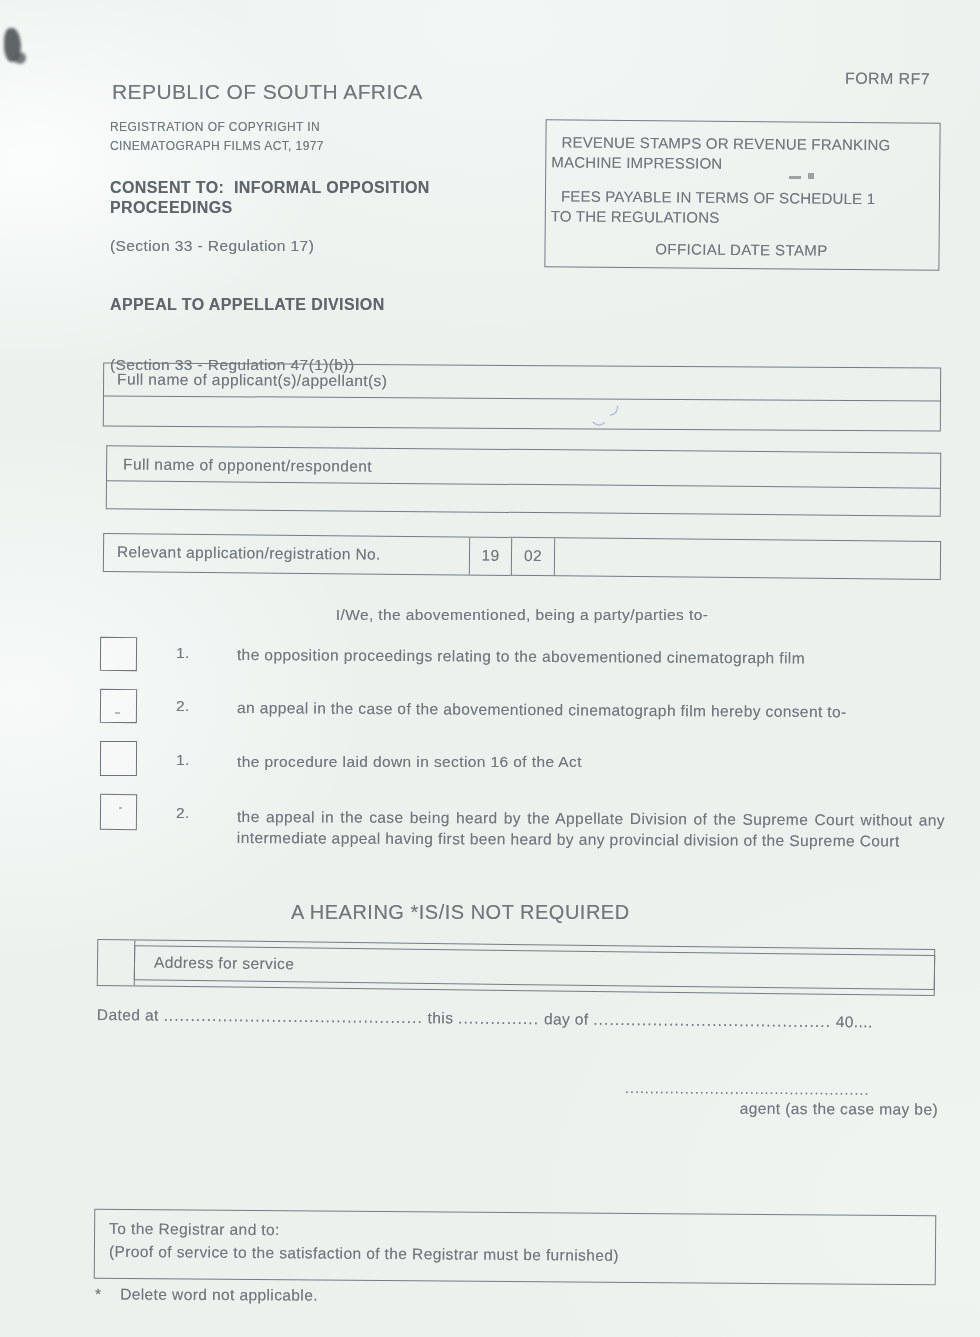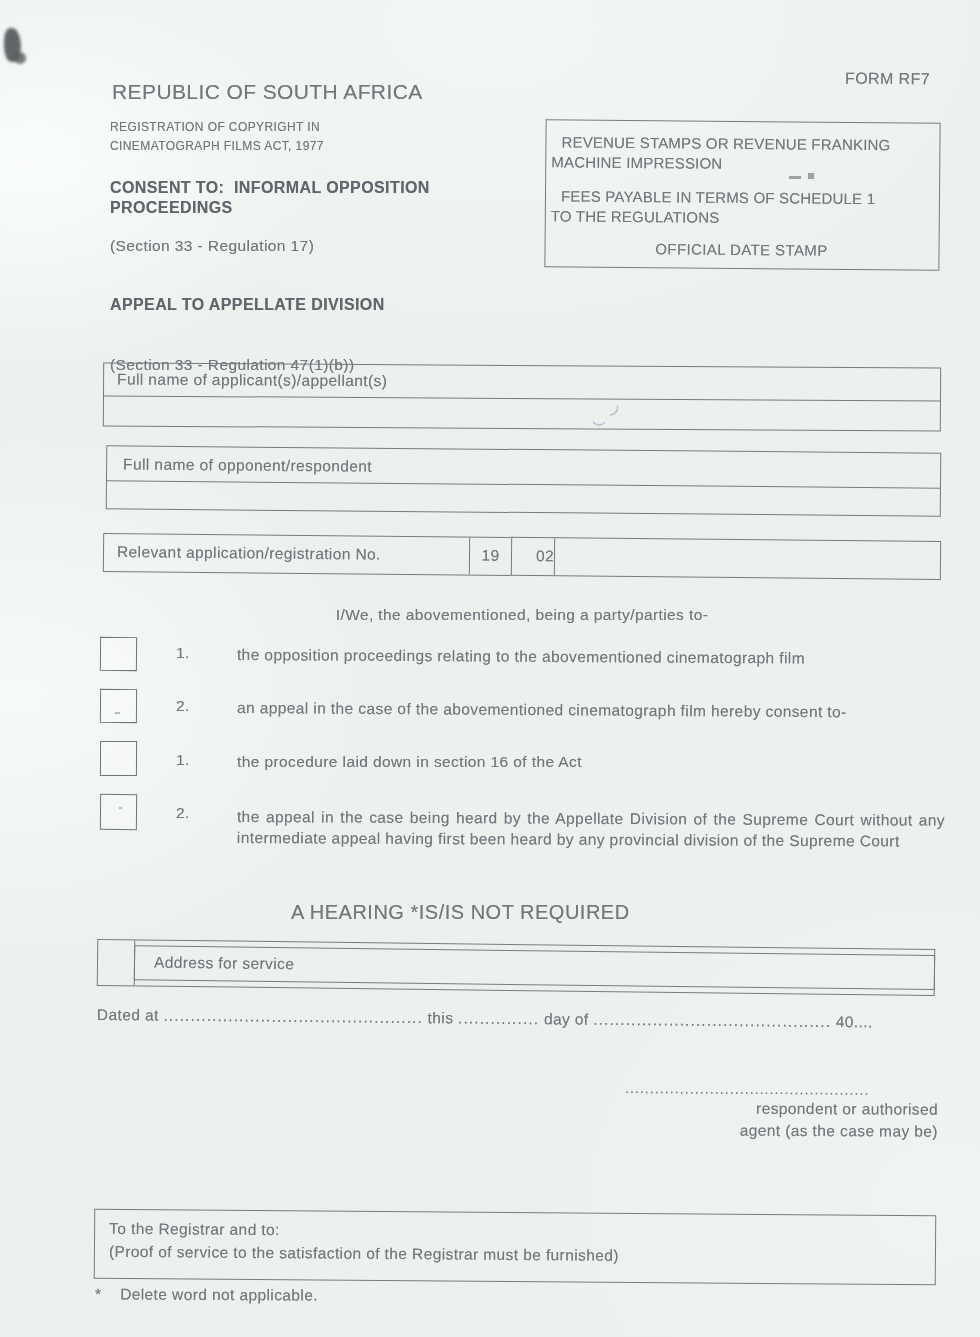--- a/index.html
+++ b/index.html
@@ -79,21 +79,21 @@
     <span class="el" style="left:16px;top:9px;">Full name of opponent/respondent</span>
   </div>
   <div style="height:27px;position:relative;"></div>
 </div>
 
 <div class="box" style="left:103px;top:537px;width:838px;height:39px;display:flex;transform:rotate(.55deg);">
   <div style="width:365px;position:relative;">
     <span class="el" style="left:13px;top:9px;">Relevant application/registration No.</span>
   </div>
   <div class="el" style="position:relative;width:42px;border-left:1.6px solid #767b80;box-sizing:border-box;text-align:center;padding-top:9px;">19</div>
-  <div class="el" style="position:relative;width:43px;border-left:1.6px solid #767b80;box-sizing:border-box;text-align:right;padding-top:9px;">02</div>
+  <div class="el" style="position:relative;width:43px;border-left:1.6px solid #767b80;box-sizing:border-box;text-align:center;padding-top:9px;">02</div>
   <div style="flex:1;border-left:1.6px solid #767b80;"></div>
 </div>
 
 <div class="el" style="left:103px;top:606px;width:838px;text-align:center;">I/We, the abovementioned, being a party/parties to-</div>
 
 <span class="cbox" style="left:100px;top:637px;transform:rotate(.4deg);"></span>
 <div class="el" style="left:176px;top:644px;">1.</div>
 <div class="el" style="left:237px;top:646px;width:712px;transform:rotate(.35deg);transform-origin:left top;">the opposition proceedings relating to the abovementioned cinematograph film</div>
 
 <span class="cbox" style="left:100px;top:689px;transform:rotate(.4deg);">
@@ -127,21 +127,20 @@
   <span class="dots">................................................</span>
   <span>this</span>
   <span class="dots">...............</span>
   <span>day of</span>
   <span class="dots">............................................</span>
   <span>40....</span>
 </div>
 
 <div class="el dots" style="left:625px;top:1080px;font-size:14px;transform:rotate(.4deg);transform-origin:left top;">.................................................</div>
 <div class="el" style="left:656px;top:1098px;width:282px;text-align:right;line-height:21.5px;transform:rotate(.3deg);">
-  <div>respondent or authorised</div>
   <div>agent (as the case may be)</div>
 </div>
 
 <div class="box" style="left:94px;top:1212px;width:842px;height:70px;transform:rotate(.45deg);">
   <div class="el" style="left:14px;top:10px;">To the Registrar and to:</div>
   <div class="el" style="left:14px;top:33px;">(Proof of service to the satisfaction of the Registrar must be furnished)</div>
 </div>
 
 <div class="el" style="left:95px;top:1286px;transform:rotate(.3deg);">
   <span>*</span>

